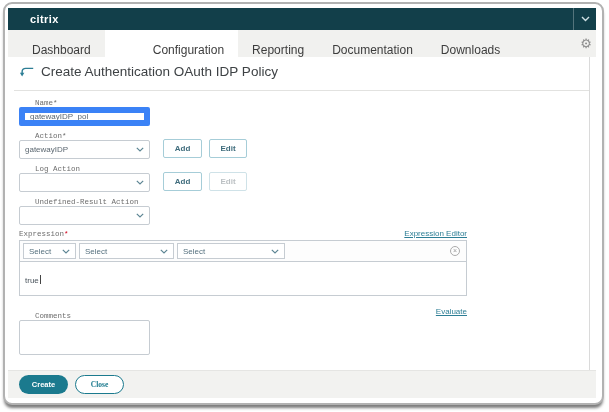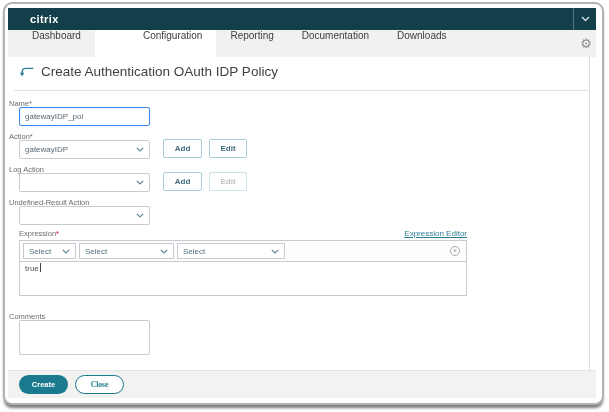--- a/index.html
+++ b/index.html
@@ -13,34 +13,34 @@
     box-sizing:border-box;border:2px solid #b2b2b2;border-radius:9px;
     background:#fff;overflow:hidden;
     box-shadow:0 4px 3px -1px rgba(90,90,90,.8);
   }
   
   .topbar{position:absolute;left:3px;top:4px;width:588px;height:22px;background:#123f4a;display:flex;align-items:center;}
   .logo{color:#ffffff;font-size:11px;font-weight:700;margin-left:22px;letter-spacing:.4px;}
   .topbar-right{position:absolute;right:0;top:0;height:100%;width:22px;border-left:1px solid rgba(255,255,255,.28);display:flex;align-items:center;justify-content:center;}
   
   .tabbar{position:absolute;left:3px;top:26px;width:588px;height:27px;background:#f1f1ef;display:flex;padding-left:10px;box-sizing:border-box;}
-  .tab{font-size:10px;color:#3d3d3d;padding:0 14px;display:flex;align-items:flex-start;white-space:nowrap;}
+  .tab{font-size:12px;color:#3d3d3d;padding:0 14px;display:flex;align-items:flex-end;white-space:nowrap;}
   .tab.active{background:#ffffff;padding-left:48px;}
   .gear{position:absolute;right:10px;top:26px;height:27px;display:flex;align-items:center;color:#8e8e8e;font-size:13px;}
   
   .title-row{position:absolute;left:14px;top:60px;display:flex;align-items:center;gap:6px;}
   .title{font-size:13.5px;color:#3e4245;}
   .divider{position:absolute;left:9px;top:86px;width:575px;height:1px;background:#e2e2e0;}
   .scroll-line{position:absolute;left:584px;top:53px;height:313px;width:1px;background:#dadada;}
   
-  .lbl{position:absolute;left:4px;font-size:7.5px;color:#6d6d6d;white-space:nowrap;}
+  .lbl{position:absolute;left:30px;font-size:7.5px;color:#6d6d6d;white-space:nowrap;font-family:Liberation Mono, monospace;}
   .req{color:#d0021b;}
   .tbox{
     position:absolute;left:14px;width:131px;height:19px;box-sizing:border-box;
-    border:1px solid #3b82f6;border-radius:2px;background:#fff;
+    border:6px solid #3b82f6;border-radius:2px;background:#fff;
     font-family:"Liberation Sans",sans-serif;font-size:8px;color:#5b6770;padding:0 5px;outline:none;
   }
   .sel{
     position:absolute;left:14px;width:131px;height:19px;box-sizing:border-box;
     border:1px solid #c6ccd2;border-radius:2px;background:#fff;
     display:flex;align-items:center;justify-content:space-between;
     padding:0 5px;font-size:8px;color:#5b6770;
   }
   .btn{
     position:absolute;height:19px;width:39px;box-sizing:border-box;
@@ -54,21 +54,21 @@
   .toolbar{position:absolute;left:14px;top:236px;width:448px;height:22px;box-sizing:border-box;border:1px solid #c6ccd2;background:#fdfdfd;}
   .tsel{
     position:absolute;top:2px;height:16px;box-sizing:border-box;border:1px solid #c6ccd2;background:#fff;
     display:flex;align-items:center;justify-content:space-between;padding:0 5px;font-size:8px;color:#55707e;
   }
   .clear-ic{
     position:absolute;right:6px;top:5px;width:10px;height:10px;box-sizing:border-box;
     border:1px solid #ababab;border-radius:50%;color:#9a9a9a;
     font-size:7px;line-height:8px;text-align:center;
   }
-  .exprbox{position:absolute;left:14px;top:257px;width:448px;height:35px;box-sizing:border-box;border:1px solid #c6ccd2;background:#fff;font-size:8px;color:#4a545c;padding:1px 5px;}
+  .exprbox{position:absolute;left:14px;top:257px;width:448px;height:35px;box-sizing:border-box;border:1px solid #c6ccd2;background:#fff;font-size:8px;color:#4a545c;padding:13px 5px;}
   .caret{display:inline-block;width:1px;height:9px;background:#444;vertical-align:-1px;margin-left:1px;}
   .eval-row{position:absolute;left:14px;top:296px;width:448px;text-align:right;}
   .cbox{
     position:absolute;left:14px;top:316px;width:131px;height:35px;box-sizing:border-box;
     border:1px solid #c6ccd2;border-radius:2px;background:#fff;resize:none;
     font-family:"Liberation Sans",sans-serif;font-size:8px;color:#5b6770;padding:3px 5px;outline:none;
   }
   
   .footer{
     position:absolute;left:3px;top:366px;width:588px;height:28px;box-sizing:border-box;
@@ -185,20 +185,23 @@
           <polyline points="0.8,0.8 4,4 7.2,0.8" fill="none" stroke="#5f8795" stroke-width="1.2"></polyline>
         </svg>
     </div>
     <div class="clear-ic">×</div>
   </div>
 
   <div class="exprbox">
     <span>true</span><span class="caret"></span>
   </div>
 
+  <div class="eval-row">
+    <a class="link" href="#">Evaluate</a>
+  </div>
 
   <div class="lbl" style="top:308px">Comments</div>
   <textarea class="cbox" style=""></textarea>
 
   <div class="footer">
     <button class="btn-create">Create</button>
     <button class="btn-close">Close</button>
   </div>
 
 </div>

